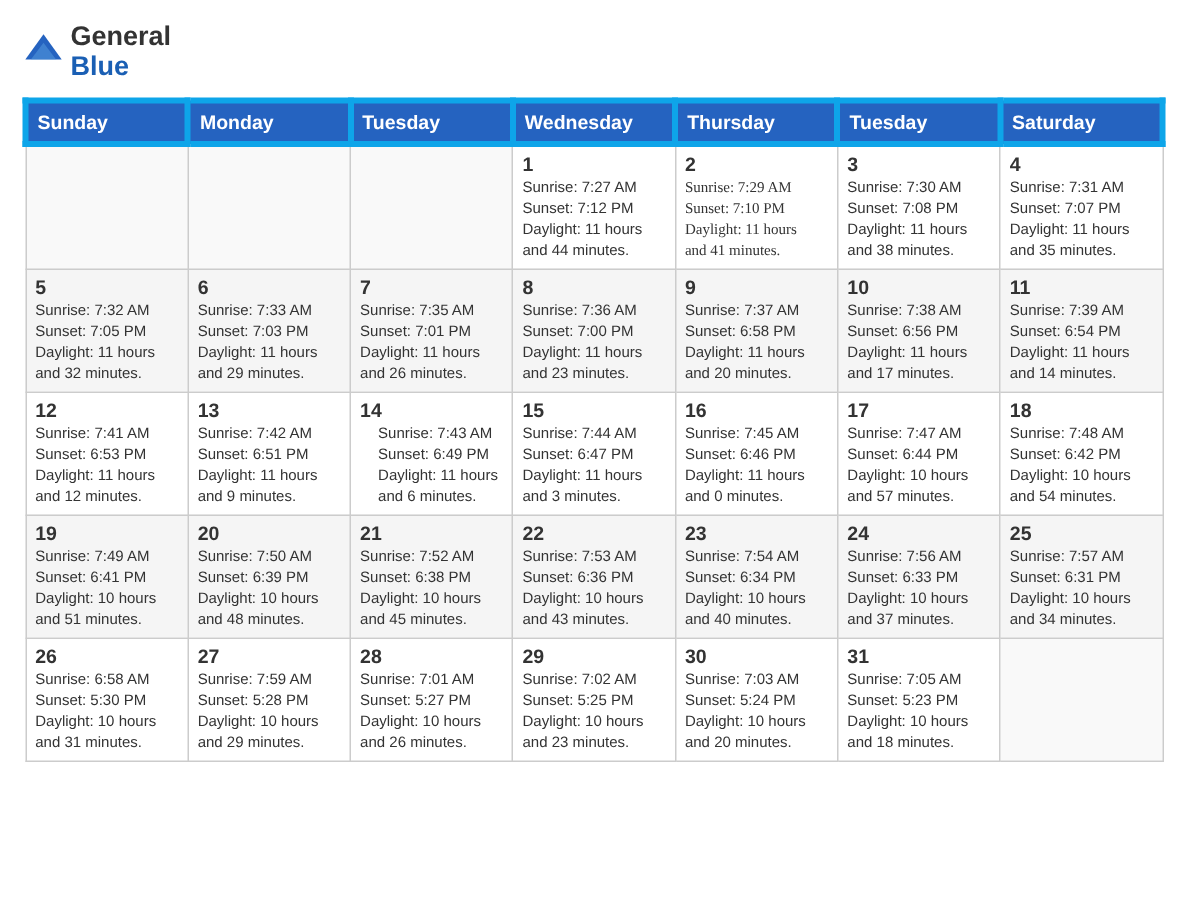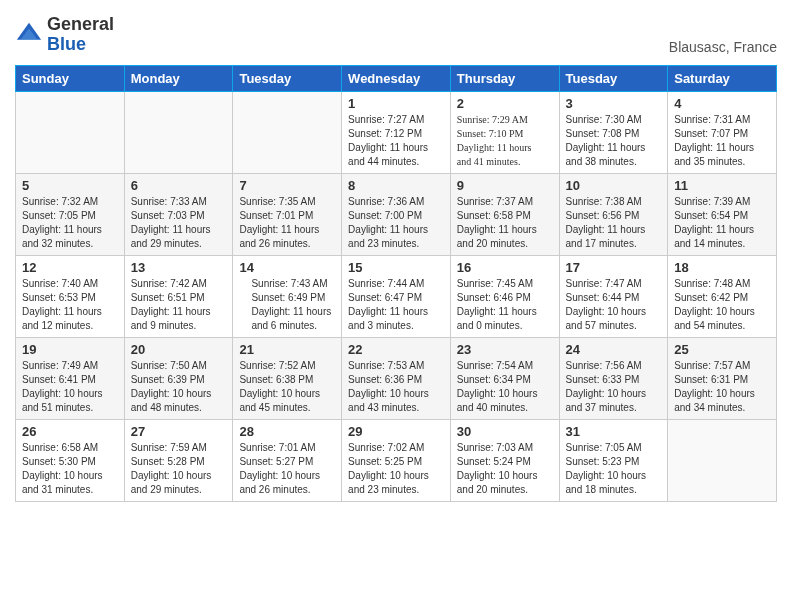--- a/index.html
+++ b/index.html
@@ -49,21 +49,21 @@
       border-collapse: collapse;
       border: 1px solid #ccc;
     }
     .calendar th {
       background-color: #2563c0;
       color: white;
       text-align: left;
       padding: 5px 6px;
       font-size: 13px;
       font-weight: bold;
-      border: 1px solid #0ea5e9;
+      border: 4px solid #0ea5e9;
     }
     .calendar td {
       vertical-align: top;
       padding: 4px 6px;
       border: 1px solid #ccc;
       width: 108px;
       min-height: 80px;
       font-size: 10.5px;
       color: #333;
       background: #fff;
@@ -94,21 +94,20 @@
     <svg class="logo-icon" viewBox="0 0 30 30" xmlns="http://www.w3.org/2000/svg">
       <polygon points="15,2 28,20 2,20" fill="#2563c0"></polygon>
       <polygon points="15,8 24,20 6,20" fill="#5a9fe0" opacity="0.5"></polygon>
     </svg>
     <div class="logo-text">
       <span class="logo-general">General</span><br>
       <span class="logo-blue">Blue</span>
     </div>
   </div>
   <div class="title-block">
-    <div class="location">Blausasc, France</div>
   </div>
 </div>
 
 <table class="calendar">
   <thead>
     <tr>
     <th>Sunday</th>
         <th>Monday</th>
         <th>Tuesday</th>
         <th>Wednesday</th>
@@ -198,21 +197,21 @@
           <span class="day-number">11</span>
           <div class="day-info" style="white-space: pre-line;">Sunrise: 7:39 AM
 Sunset: 6:54 PM
 Daylight: 11 hours
 and 14 minutes.</div>
         </td>
       </tr>
       <tr>
         <td>
           <span class="day-number">12</span>
-          <div class="day-info" style="white-space: pre-line;">Sunrise: 7:40 AM
+          <div class="day-info" style="white-space: pre-line;">Sunrise: 7:41 AM
 Sunset: 6:53 PM
 Daylight: 11 hours
 and 12 minutes.</div>
         </td>
         <td>
           <span class="day-number">13</span>
           <div class="day-info" style="white-space: pre-line;">Sunrise: 7:42 AM
 Sunset: 6:51 PM
 Daylight: 11 hours
 and 9 minutes.</div>

